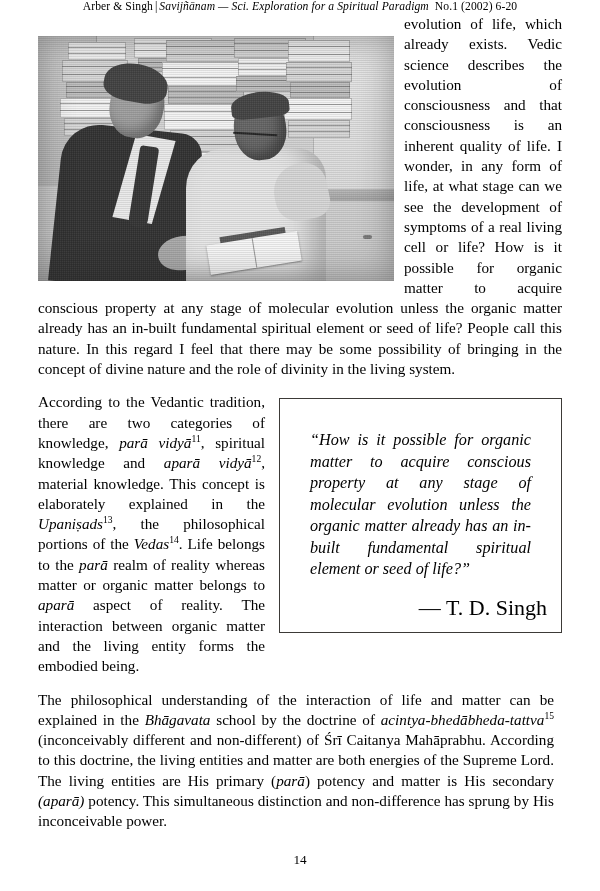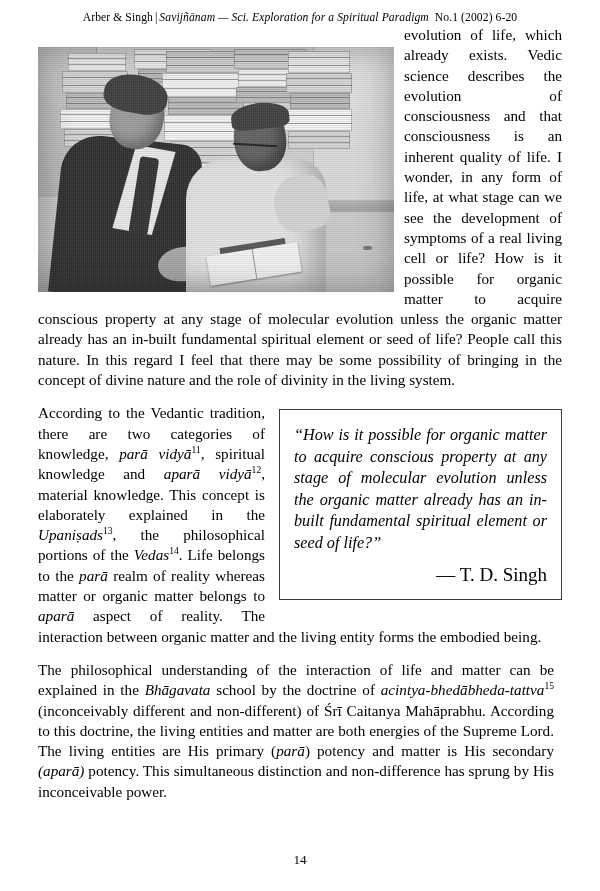--- a/index.html
+++ b/index.html
@@ -24,21 +24,20 @@
     left: 38px;
     top: 0;
     width: 524px;
   }
 
   
   .running-head {
     font-size: 11.6px;
     line-height: 14px;
     text-align: center;
-    padding-top: 11px;
     white-space: nowrap;
     letter-spacing: 0.1px;
   }
   .running-head .ital {
     font-style: italic;
   }
   .running-head .sep {
     font-style: normal;
     padding: 0 2px;
   }
@@ -287,24 +286,24 @@
     margin: 6px 0 6px 14px;
     border: 1px solid #3c3a37;
     padding: 15px 14px 13px 14px;
     box-sizing: border-box;
   }
   .pullquote .qtext {
     font-style: italic;
     font-size: 16.2px;
     line-height: 21.5px;
     text-align: justify;
-    margin: 0;
+    margin: 16px;
   }
   .pullquote .qattrib {
-    font-size: 19px;
+    font-size: 22px;
     line-height: 22px;
     text-align: right;
     margin: 10px 0 0 0;
     font-style: normal;
   }
 
   .clearfix::after {
     content: "";
     display: block;
     clear: both;

